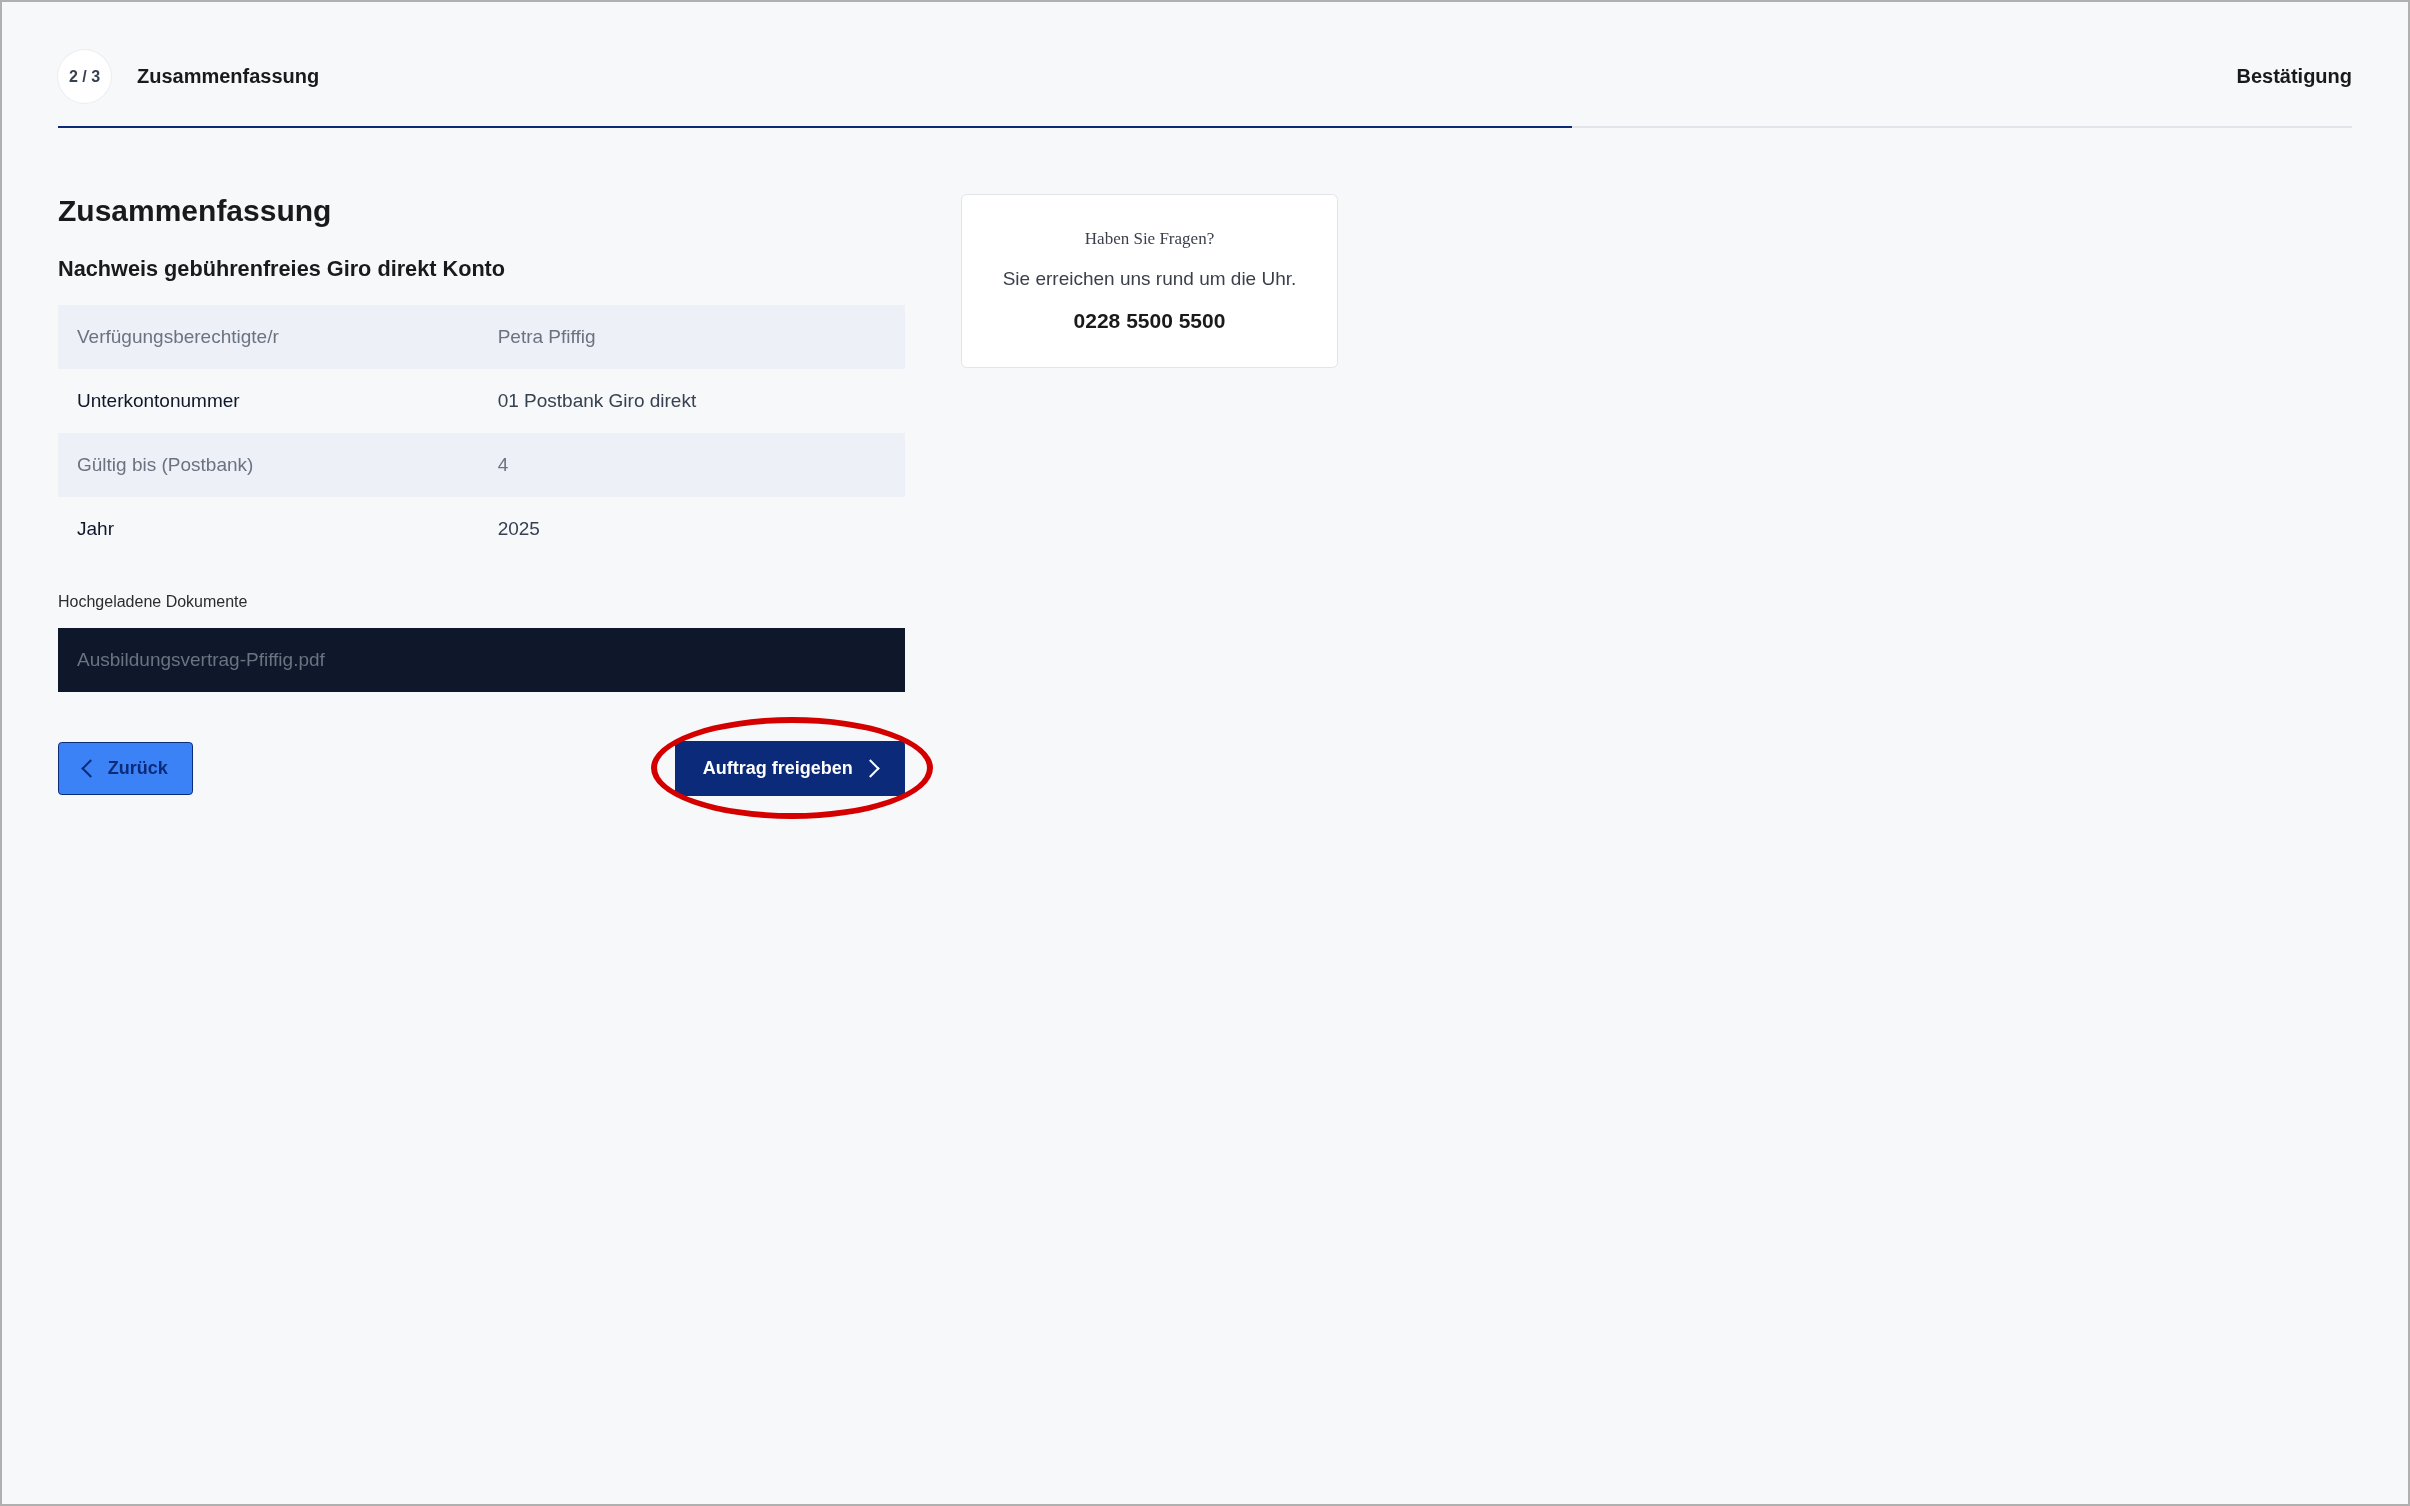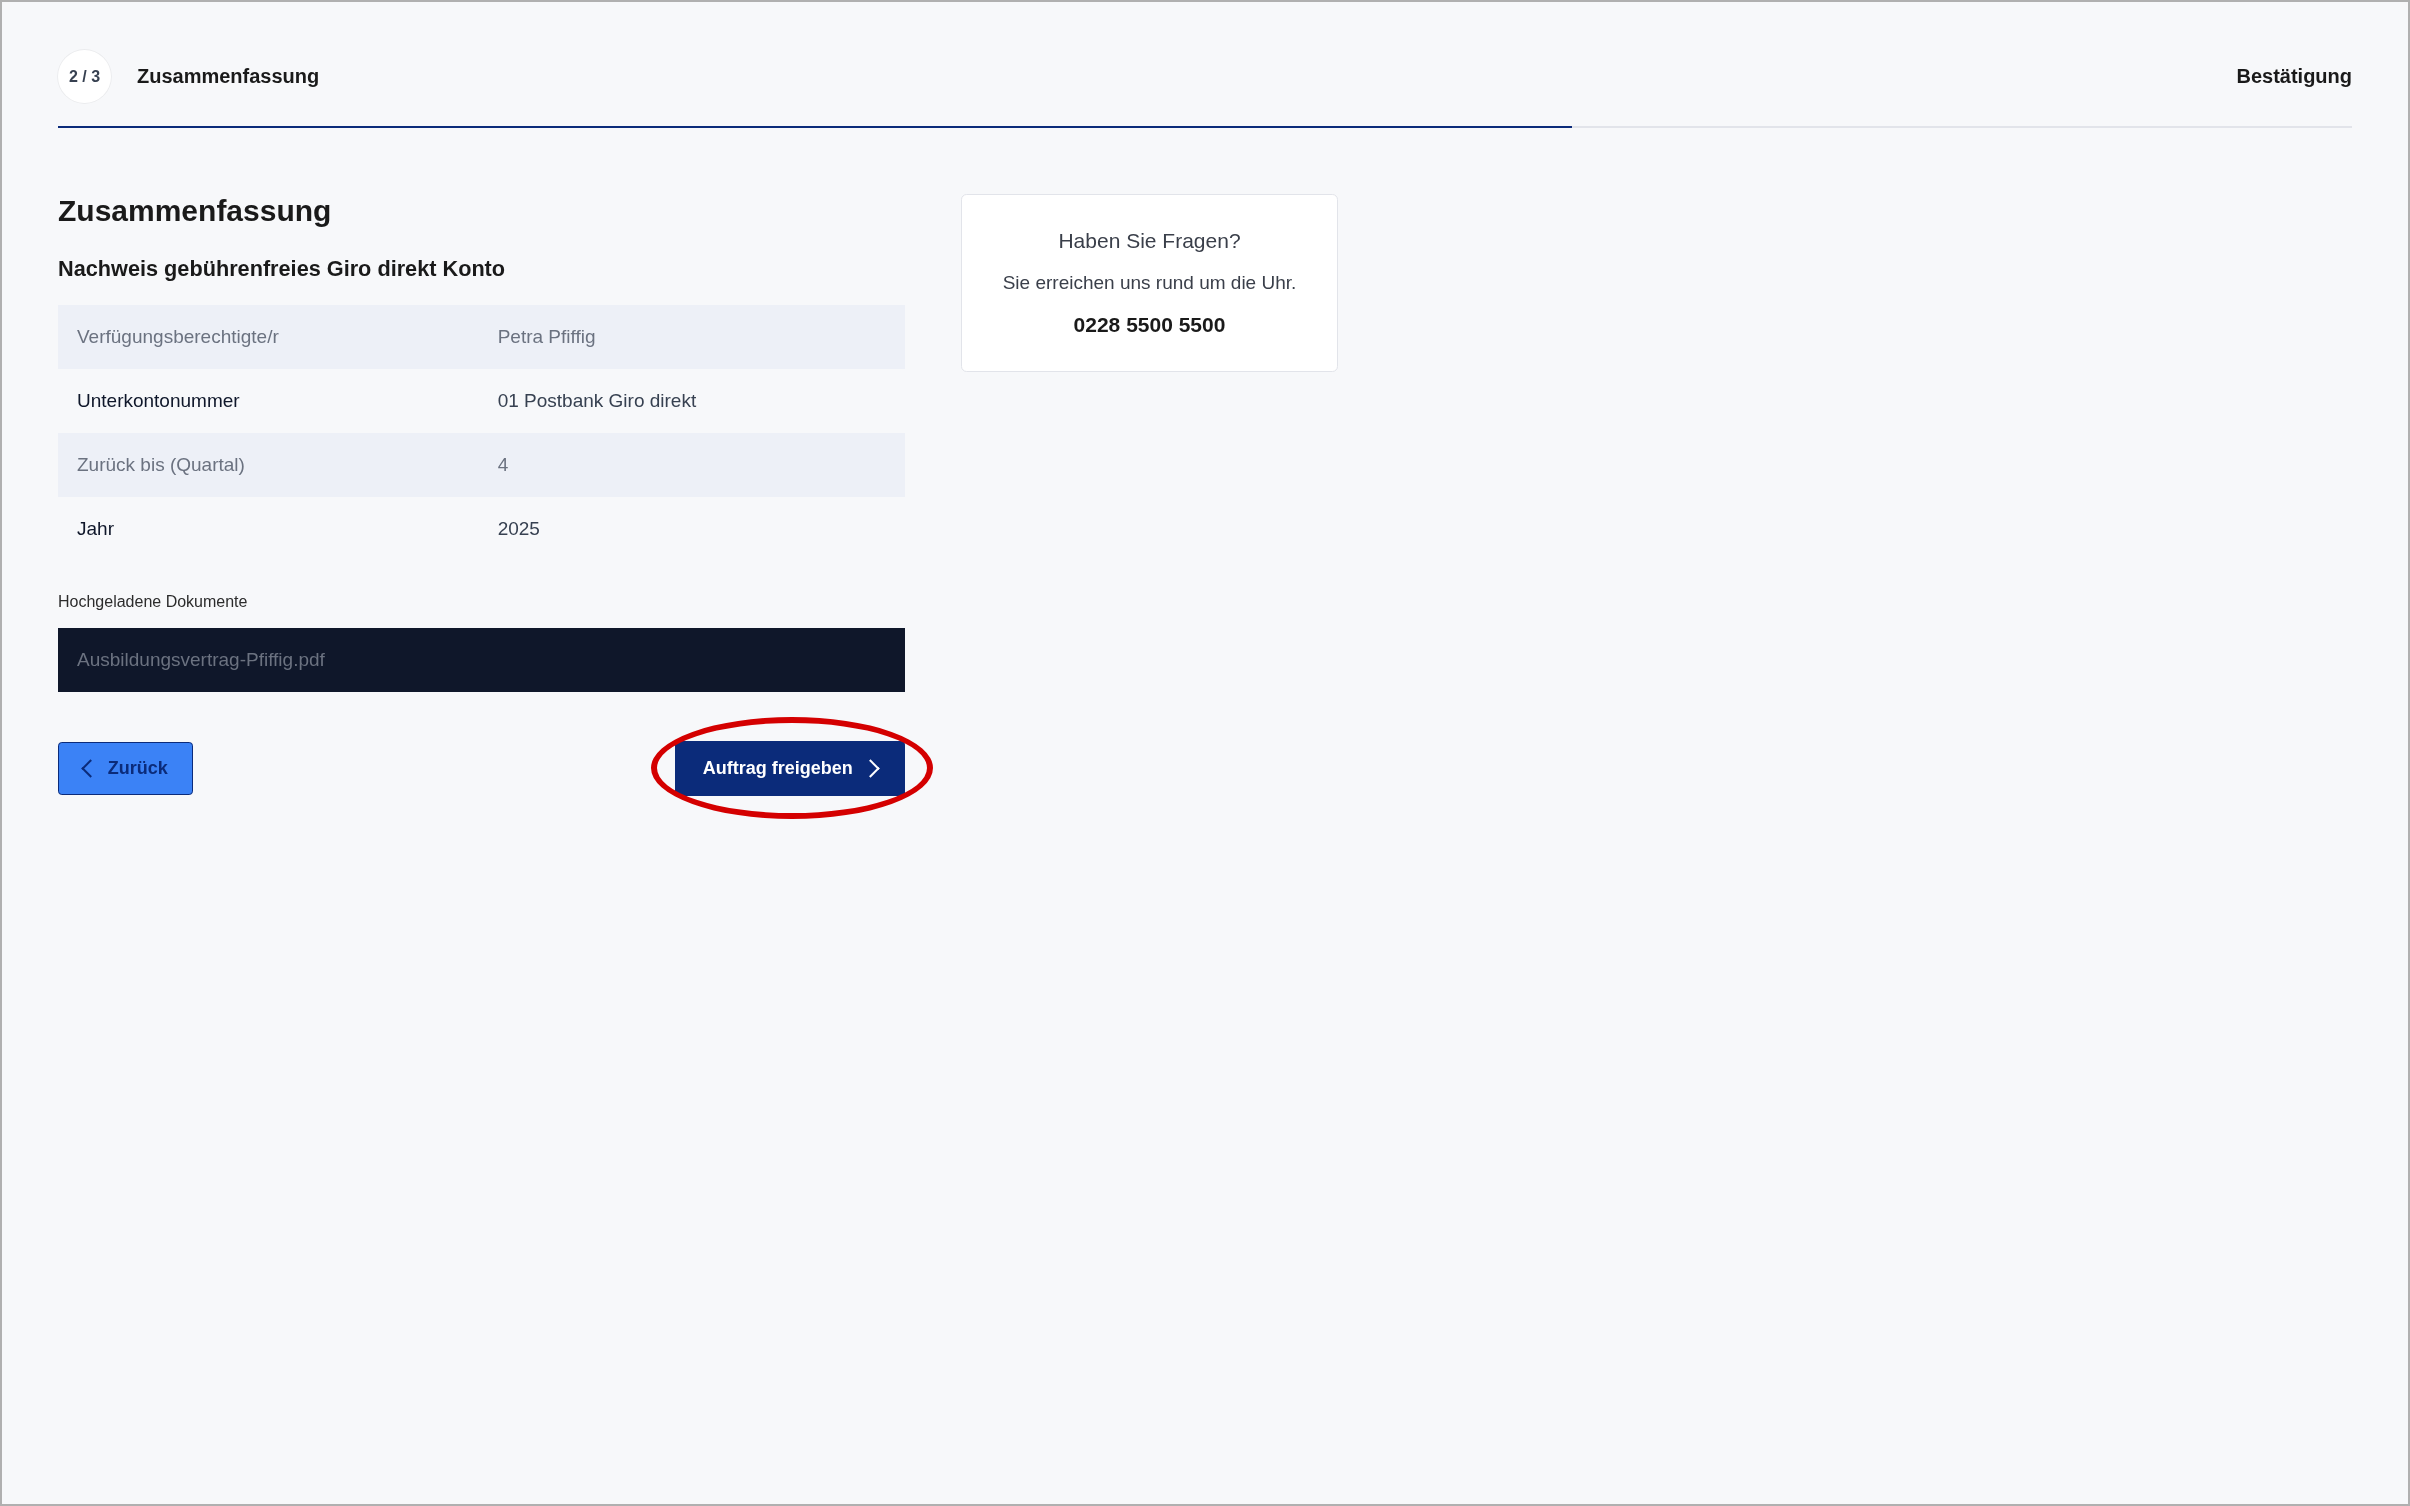--- a/index.html
+++ b/index.html
@@ -76,21 +76,21 @@
     right: -28px; top: 50%; transform: translateY(-50%);
   }
   
   .info-card {
     background: #ffffff;
     border: 0.9px solid #e2e4ea;
     border-radius: 5.6px;
     padding: 34px 26px;
     text-align: center;
   }
-  .info-card-title { font-size: 21px; color: #3a3f4a; margin-bottom: 19px; }
+  .info-card-title { font-size: 17px; color: #3a3f4a; margin-bottom: 19px; font-family: Liberation Serif, serif; }
   .info-card-text { font-size: 19px; color: #3a3f4a; margin-bottom: 19px; }
   .info-card-phone { font-size: 21px; font-weight: 700; color: #1a1a1a; }
 </style>
 </head>
 <body>
 
 <div class="page">
 
   <div class="wizard-header">
     <div class="wizard-left">
@@ -114,21 +114,21 @@
       <div class="kv-table">
         <div class="kv-row striped">
           <div class="kv-key">Verfügungsberechtigte/r</div>
           <div class="kv-val">Petra Pfiffig</div>
         </div>
         <div class="kv-row">
           <div class="kv-key">Unterkontonummer</div>
           <div class="kv-val">01 Postbank Giro direkt</div>
         </div>
         <div class="kv-row striped">
-          <div class="kv-key">Zurück bis (Quartal)</div>
+          <div class="kv-key">Gültig bis (Postbank)</div>
           <div class="kv-val">4</div>
         </div>
         <div class="kv-row">
           <div class="kv-key">Jahr</div>
           <div class="kv-val">2025</div>
         </div>
       </div>
 
       <div class="uploaded-heading">Hochgeladene Dokumente</div>
       <div class="file-chip">Ausbildungsvertrag-Pfiffig.pdf</div>

